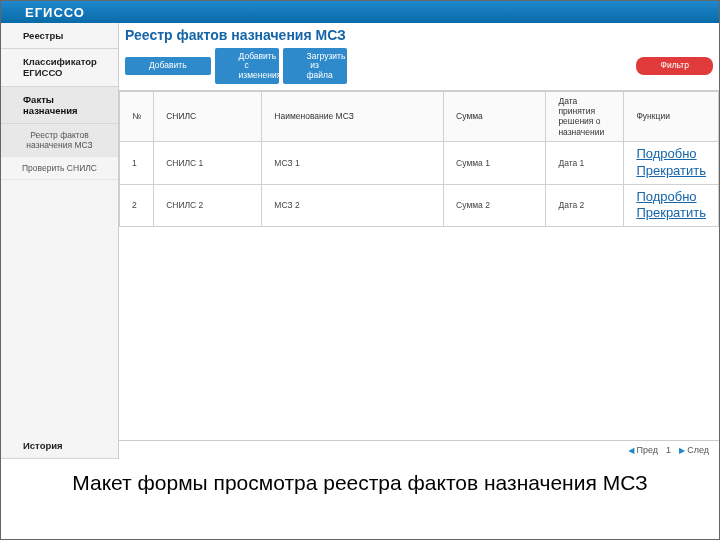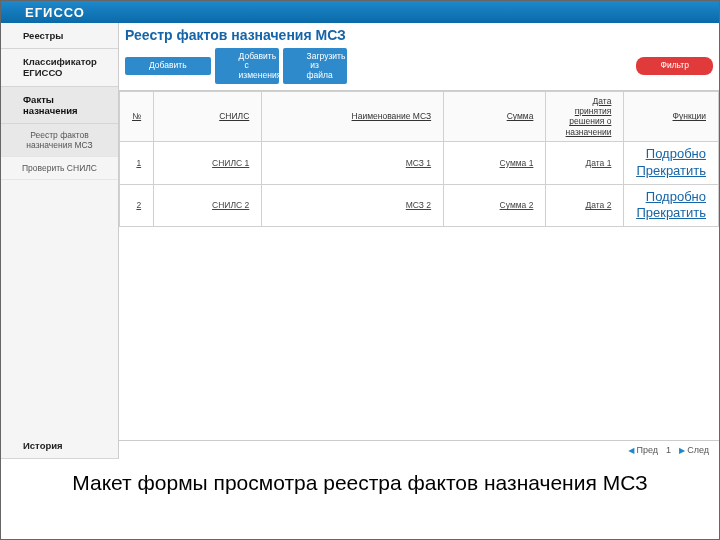--- a/index.html
+++ b/index.html
@@ -16,21 +16,21 @@
   .sb-sub.sel { background: #e8e8e8; }
   .sb-spacer { flex: 1; }
   .main { flex: 1; display: flex; flex-direction: column; min-width: 0; overflow: hidden; }
   .page-title { font-size: 14px; font-weight: bold; color: #1565a8; padding: 4px 6px 3px; }
   .toolbar { display: flex; align-items: center; gap: 4px; padding: 2px 6px 6px; border-bottom: 1px solid #ccc; }
   .btn { background: #2f8acc; color: #fff; font-size: 8.5px; padding: 4px 24px; border-radius: 2px; cursor: pointer; text-align: center; line-height: 1.1; }
   .btn.multi { width: 64px; }
   .toolbar-spacer { flex: 1; }
   .btn-red { background: #e03a3a; border-radius: 8px; }
   .table { width: 100%; border-collapse: collapse; font-size: 8.5px; }
-  .table th, .table td { border: 1px solid #d0d0d0; padding: 4px 12px; text-align: right; color: #444; text-decoration: underline; }
+  .table th, .table td { border: 1px solid #d0d0d0; padding: 4px 12px; text-align: left; color: #444; }
   .table th { font-weight: normal; color: #333; background: #fafafa; line-height: 1.2; }
   .table td.num { width: 26px; }
   .func-cell { color: #1565a8; font-size: 13px; line-height: 1.3; }
   .func-link { color: #1565a8; text-decoration: underline; cursor: pointer; display: block; }
   .content-fill { flex: 1; }
   .pager { border-top: 1px solid #ccc; padding: 4px 10px; display: flex; justify-content: flex-end; align-items: center; gap: 8px; font-size: 9px; color: #555; }
   .pager span { cursor: pointer; display: inline-flex; align-items: center; gap: 2px; }
   .pager .arrow { font-size: 8px; color: #1e88cc; }
   .caption { padding: 12px 0 0; text-align: center; font-size: 21px; font-weight: normal; color: #000; }
   .caption-wrap { height: 80px; }

